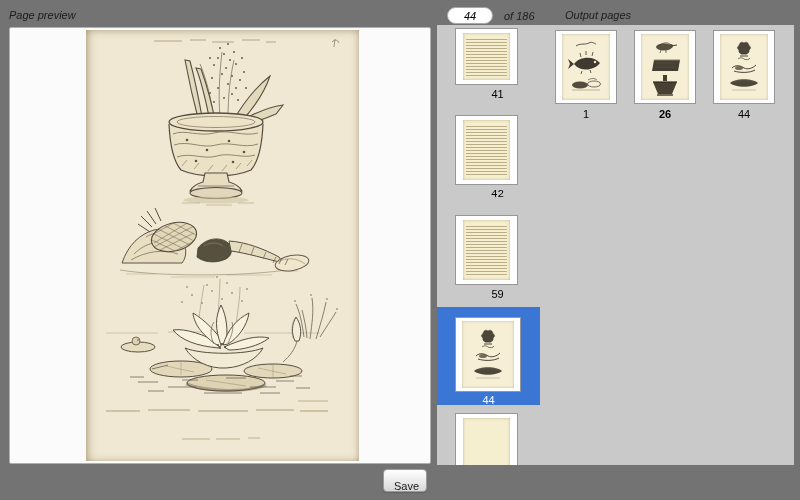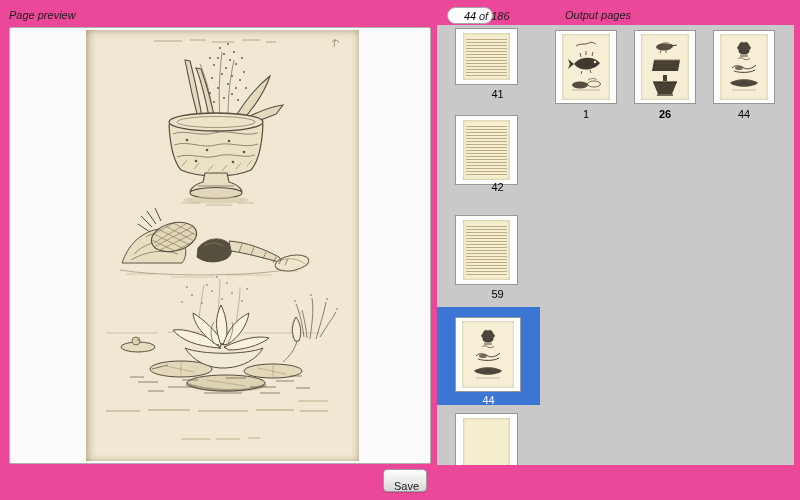--- a/index.html
+++ b/index.html
@@ -1,33 +1,33 @@
 <!DOCTYPE html>
 <html><head>
 <meta charset="utf-8">
 <style>
   html,body{margin:0;padding:0;}
   body{font-family:"Liberation Sans",sans-serif;}
-  .app{position:relative;width:800px;height:500px;background:#ec4899;overflow:hidden;}
+  .app{position:relative;width:800px;height:500px;background:#737373;overflow:hidden;}
 
   .ui-label{position:absolute;font-size:11px;font-style:italic;color:#1c1c1c;white-space:nowrap;}
 
   
   .preview-panel{position:absolute;left:9px;top:27px;width:422px;height:437px;
     background:#fbfbfb;border:1px solid #b0b0b0;border-radius:2px;box-sizing:border-box;}
   .preview-page{position:absolute;left:76px;top:2px;width:273px;height:431px;background:#f0e8d2;
     box-shadow:inset 7px 0 9px -5px rgba(120,98,56,.45), inset -5px 0 7px -4px rgba(120,98,56,.3),
                inset 0 5px 8px -4px rgba(120,98,56,.35), inset 0 -4px 7px -4px rgba(120,98,56,.3);}
   .preview-page svg{position:absolute;left:0;top:0;}
 
   
   .page-input{position:absolute;left:447px;top:7px;width:46px;height:17px;box-sizing:border-box;
     border:1px solid #a6a6a6;border-radius:9px;background:#fff;text-align:center;
     font-size:11px;font-style:italic;color:#000;font-family:"Liberation Sans",sans-serif;padding:0;}
-  .of-label{left:479px;top:10px;}
+  .of-label{left:504px;top:10px;}
 
   
   .strip{position:absolute;left:437px;top:25px;width:121px;height:440px;background:#c9c9c9;overflow:hidden;}
   .card{position:absolute;background:#fff;border:1px solid #979797;box-sizing:border-box;}
   .thumb-page{position:absolute;inset:4px 7px;background:#f6efcf;box-shadow:inset 0 0 3px rgba(140,118,66,.5);}
   .thumb-page.lines::after{content:"";position:absolute;inset:4px 3px;
     background:repeating-linear-gradient(rgba(128,106,60,0) 0 2px, rgba(128,106,60,.5) 2px 3px);}
   .plate-page{position:absolute;inset:3px 6px;background:#f6efd6;box-shadow:inset 0 0 3px rgba(140,118,66,.45);}
   .plate-page svg{position:absolute;left:50%;top:50%;transform:translate(-50%,-50%);}
   .num-label{position:absolute;width:100%;text-align:center;font-size:11px;color:#000;}
@@ -214,21 +214,21 @@
 
   <div class="strip">
     <div class="card" style="left:18px;top:3px;width:63px;height:57px;">
       <div class="thumb-page lines"></div>
     </div>
     <div class="num-label" style="top:63px;">41</div>
 
     <div class="card" style="left:18px;top:90px;width:63px;height:70px;">
       <div class="thumb-page lines"></div>
     </div>
-    <div class="num-label" style="top:156px;">42</div>
+    <div class="num-label" style="top:163px;font-family:Liberation Mono, monospace;">42</div>
 
     <div class="card" style="left:18px;top:190px;width:63px;height:70px;">
       <div class="thumb-page lines"></div>
     </div>
     <div class="num-label" style="top:263px;">59</div>
 
     <div class="selection">
       <div class="card" style="left:18px;top:10px;width:66px;height:75px;">
         <div class="plate-page">
           <svg width="40" height="58" viewBox="0 0 40 58">

